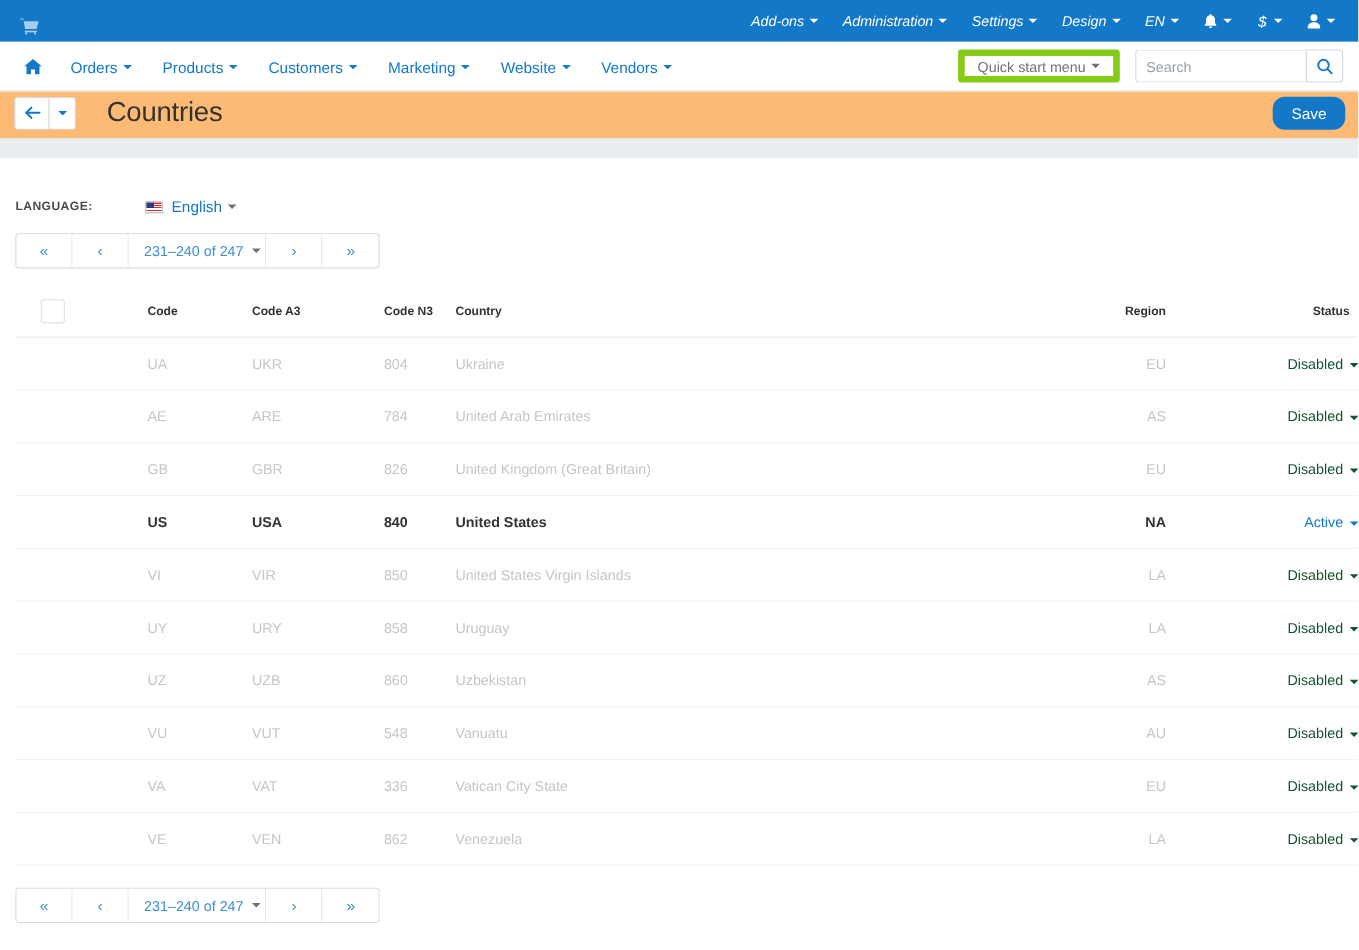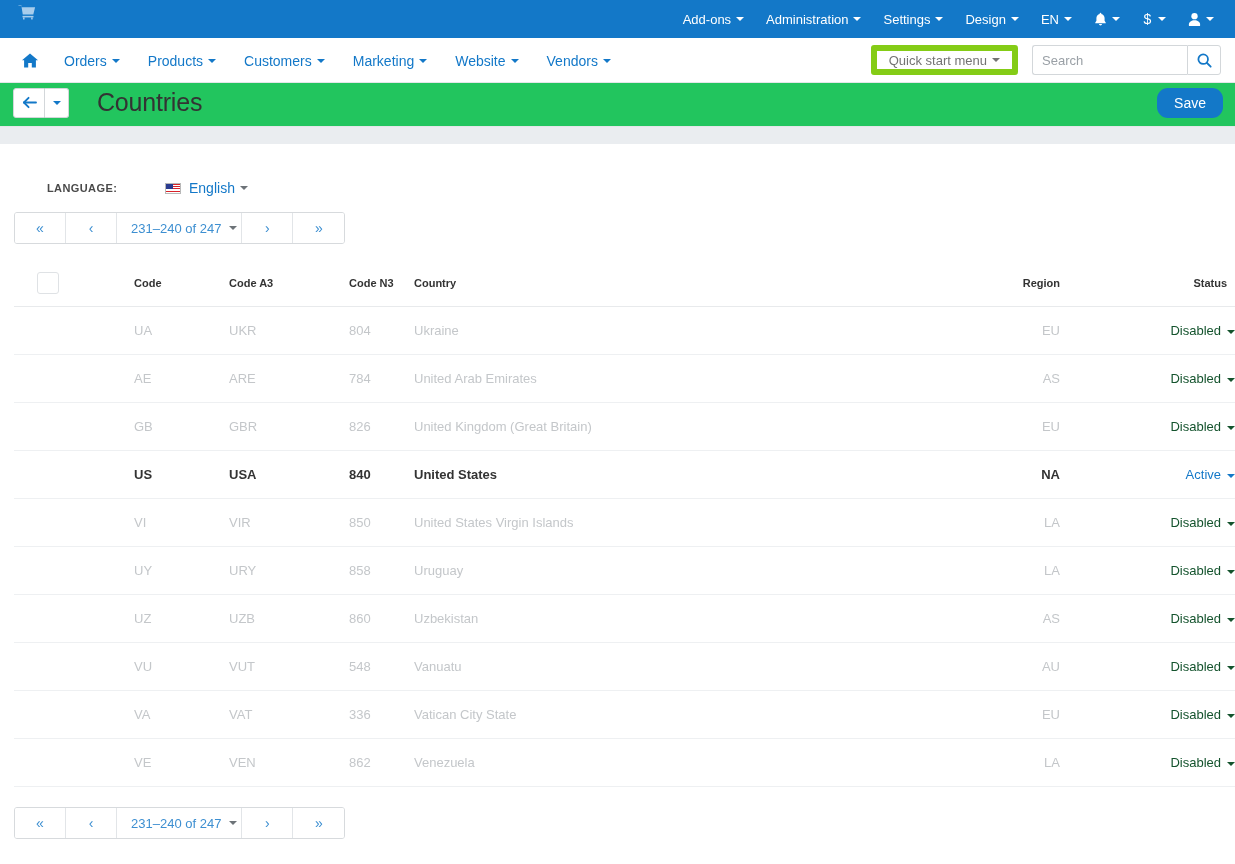--- a/index.html
+++ b/index.html
@@ -12,25 +12,26 @@
     background: #ffffff;
     font-family: "Liberation Sans", sans-serif;
     -webkit-font-smoothing: antialiased;
   }
 
   
   .topbar {
     height: 38px;
     background: #1378c8;
     display: flex;
-    align-items: flex-start;
+    align-items: flex-end;
     padding: 0 10px 0 14px;
     color: #ffffff;
     font-size: 13px;
     position: relative;
+    font-style: italic;
   }
   .topbar-logo {
     display: flex;
     align-items: center;
     justify-content: center;
     width: 26px;
     height: 26px;
   }
   .topbar-right {
     margin-left: auto;
@@ -126,21 +127,21 @@
     color: #1378c8;
     display: flex;
     align-items: center;
     justify-content: center;
     cursor: pointer;
   }
 
   
   .titlebar {
     height: 43px;
-    background: #22c55e;
+    background: #fdba74;
     display: flex;
     align-items: center;
     padding: 0 12px 4px 13px;
     justify-content: space-between;
   }
   .backgroup { display: flex; align-items: center; }
   .back-btn {
     width: 32px; height: 30px;
     border: 1px solid #d3d7da;
     border-radius: 3px 0 0 3px;
@@ -188,21 +189,20 @@
   }
 
   
   .content { padding: 0 14px; background: #fff; }
 
   .lang-row {
     display: flex;
     align-items: center;
     padding-top: 36px;
     height: 52px;
-    margin-left: 33px;
   }
   .lang-label {
     font-size: 11px;
     font-weight: bold;
     color: #4a4a4a;
     letter-spacing: 0.4px;
     width: 118px;
   }
   .lang-select {
     display: flex;

